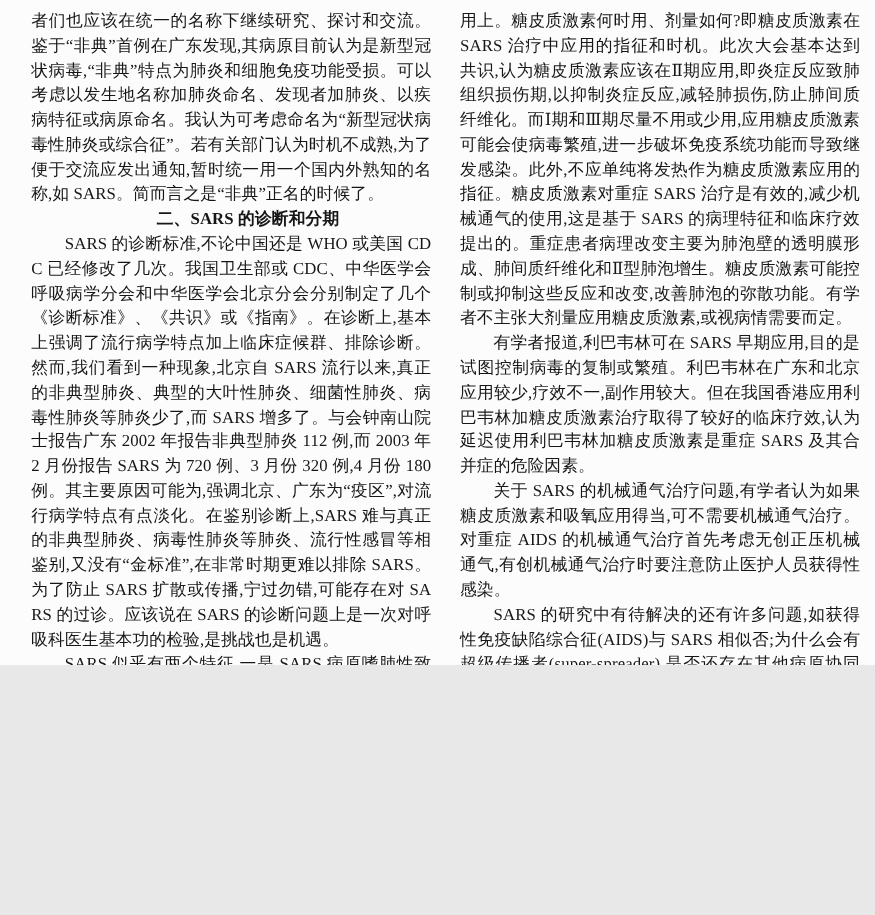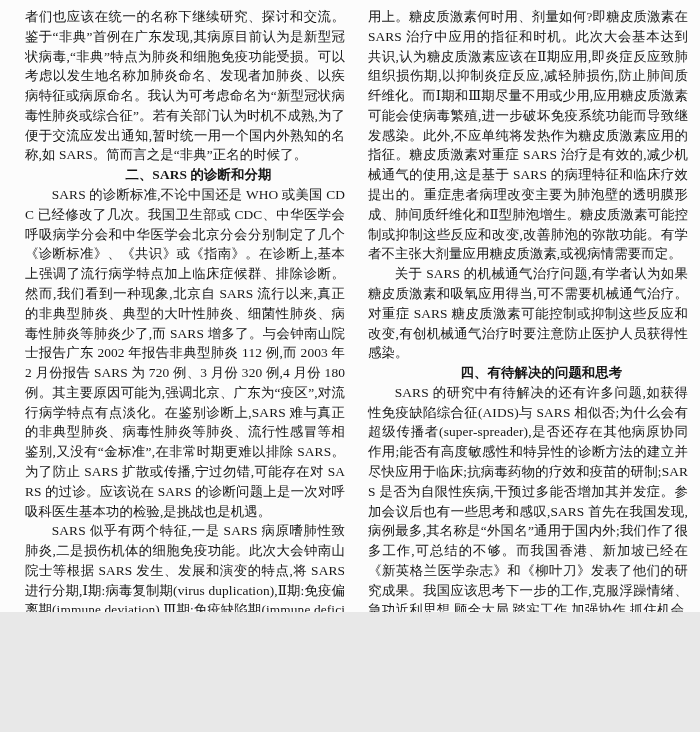--- a/index.html
+++ b/index.html
@@ -3,21 +3,21 @@
 <meta charset="utf-8">
 <style>
   html, body { margin: 0; padding: 0; }
   body {
     background: #e8e8e8;
     font-family: "Liberation Serif", "DejaVu Serif", serif;
   }
   .page {
     position: relative;
     width: 700px;
-    height: 612px;
+    height: 532px;
     margin: 0 auto;
     background: var(--paper, #fcfcfc);
     color: var(--ink, #141414);
     overflow: hidden;
     box-sizing: border-box;
     padding: 7px 24px 0 25px;
   }
   .columns {
     display: flex;
     gap: 23px;
@@ -48,18 +48,18 @@
   <div class="columns">
     <div class="col">
         <p class="para continuation">者们也应该在统一的名称下继续研究、探讨和交流。鉴于“非典”首例在广东发现,其病原目前认为是新型冠状病毒,“非典”特点为肺炎和细胞免疫功能受损。可以考虑以发生地名称加肺炎命名、发现者加肺炎、以疾病特征或病原命名。我认为可考虑命名为“新型冠状病毒性肺炎或综合征”。若有关部门认为时机不成熟,为了便于交流应发出通知,暂时统一用一个国内外熟知的名称,如 SARS。简而言之是“非典”正名的时候了。</p>
         <p class="para heading">二、SARS 的诊断和分期</p>
         <p class="para body">SARS 的诊断标准,不论中国还是 WHO 或美国 CDC 已经修改了几次。我国卫生部或 CDC、中华医学会呼吸病学分会和中华医学会北京分会分别制定了几个《诊断标准》、《共识》或《指南》。在诊断上,基本上强调了流行病学特点加上临床症候群、排除诊断。然而,我们看到一种现象,北京自 SARS 流行以来,真正的非典型肺炎、典型的大叶性肺炎、细菌性肺炎、病毒性肺炎等肺炎少了,而 SARS 增多了。与会钟南山院士报告广东 2002 年报告非典型肺炎 112 例,而 2003 年 2 月份报告 SARS 为 720 例、3 月份 320 例,4 月份 180 例。其主要原因可能为,强调北京、广东为“疫区”,对流行病学特点有点淡化。在鉴别诊断上,SARS 难与真正的非典型肺炎、病毒性肺炎等肺炎、流行性感冒等相鉴别,又没有“金标准”,在非常时期更难以排除 SARS。为了防止 SARS 扩散或传播,宁过勿错,可能存在对 SARS 的过诊。应该说在 SARS 的诊断问题上是一次对呼吸科医生基本功的检验,是挑战也是机遇。</p>
         <p class="para body">SARS 似乎有两个特征,一是 SARS 病原嗜肺性致肺炎,二是损伤机体的细胞免疫功能。此次大会钟南山院士等根据 SARS 发生、发展和演变的特点,将 SARS 进行分期,Ⅰ期:病毒复制期(virus duplication),Ⅱ期:免疫偏离期(immune deviation),Ⅲ期:免疫缺陷期(immune deficiency)。亦有学者分为 4 期,即 1 期:病毒侵入期(virus invasive),2 期:免疫损伤期(inflammatory injury),3 期:免疫缺陷期(immunodeficiency),4 期:恢复期(convalescent stage)。这些分期有助于对 SARS 的认识和治疗方案的选择。这个概念应该学习、讨论和推广。</p>
         <p class="para heading">三、SARS 治疗中的热点</p>
       </div>
     <div class="col">
         <p class="para continuation">用上。糖皮质激素何时用、剂量如何?即糖皮质激素在 SARS 治疗中应用的指征和时机。此次大会基本达到共识,认为糖皮质激素应该在Ⅱ期应用,即炎症反应致肺组织损伤期,以抑制炎症反应,减轻肺损伤,防止肺间质纤维化。而Ⅰ期和Ⅲ期尽量不用或少用,应用糖皮质激素可能会使病毒繁殖,进一步破坏免疫系统功能而导致继发感染。此外,不应单纯将发热作为糖皮质激素应用的指征。糖皮质激素对重症 SARS 治疗是有效的,减少机械通气的使用,这是基于 SARS 的病理特征和临床疗效提出的。重症患者病理改变主要为肺泡壁的透明膜形成、肺间质纤维化和Ⅱ型肺泡增生。糖皮质激素可能控制或抑制这些反应和改变,改善肺泡的弥散功能。有学者不主张大剂量应用糖皮质激素,或视病情需要而定。</p>
-        <p class="para body">关于 SARS 的机械通气治疗问题,有学者认为如果糖皮质激素和吸氧应用得当,可不需要机械通气治疗。对重症 SARS 糖皮质激素可能控制或抑制这些反应和改变,有创机械通气治疗时要注意防止医护人员获得性感染。</p>
-        <p class="para heading">四、有待解决的问题和思考</p>
+        <p class="para body">有学者报道,利巴韦林可在 SARS 早期应用,目的是试图控制病毒的复制或繁殖。利巴韦林在广东和北京应用较少,疗效不一,副作用较大。但在我国香港应用利巴韦林加糖皮质激素治疗取得了较好的临床疗效,认为延迟使用利巴韦林加糖皮质激素是重症 SARS 及其合并症的危险因素。</p>
+        <p class="para body">关于 SARS 的机械通气治疗问题,有学者认为如果糖皮质激素和吸氧应用得当,可不需要机械通气治疗。对重症 AIDS 的机械通气治疗首先考虑无创正压机械通气,有创机械通气治疗时要注意防止医护人员获得性感染。</p>
         <p class="para body">SARS 的研究中有待解决的还有许多问题,如获得性免疫缺陷综合征(AIDS)与 SARS 相似否;为什么会有超级传播者(super-spreader),是否还存在其他病原协同作用;能否有高度敏感性和特异性的诊断方法的建立并尽快应用于临床;抗病毒药物的疗效和疫苗的研制;SARS 是否为自限性疾病,干预过多能否增加其并发症。参加会议后也有一些思考和感叹,SARS 首先在我国发现,病例最多,其名称是“外国名”通用于国内外;我们作了很多工作,可总结的不够。而我国香港、新加坡已经在《新英格兰医学杂志》和《柳叶刀》发表了他们的研究成果。我国应该思考下一步的工作,克服浮躁情绪、急功近利思想,顾全大局,踏实工作,加强协作,抓住机会,再立新功。</p>
       </div>
   </div>
 </div>
 
 </body></html>

